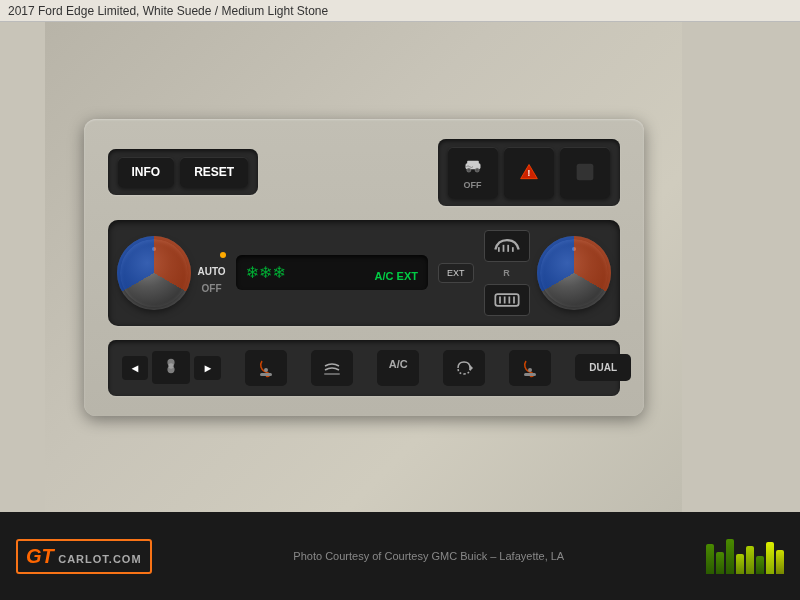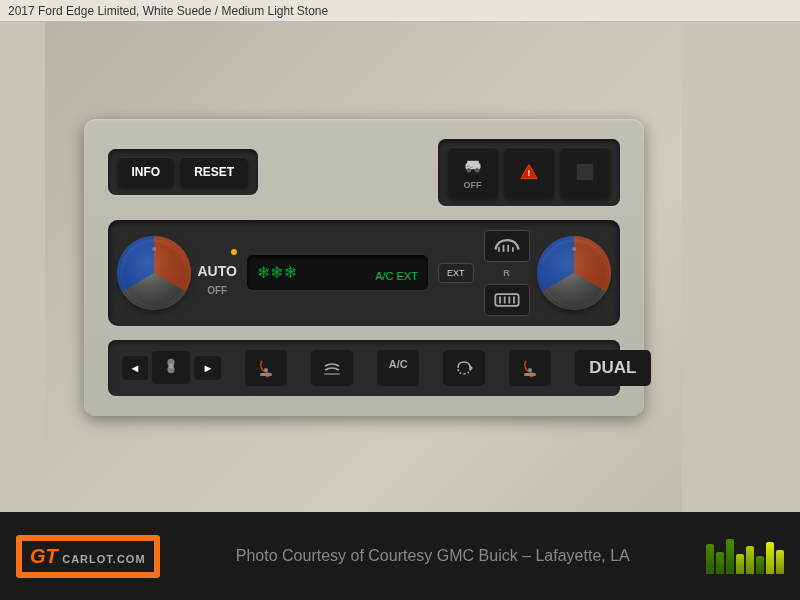--- a/index.html
+++ b/index.html
@@ -205,21 +205,21 @@
       display: flex;
       flex-direction: column;
       align-items: center;
       justify-content: center;
       gap: 4px;
     }
 
     .ac-ext-label {
       color: #00cc44;
       font-size: 11px;
-      font-weight: normal;
+      font-weight: bold;
       align-self: flex-end;
     }
 
     .fan-icons {
       color: #00aa33;
       font-size: 16px;
     }
 
     .ext-btn-group {
       display: flex;
@@ -308,21 +308,21 @@
       min-height: 36px;
     }
 
     .dual-btn {
       background: #1a1a1a;
       border: none;
       border-radius: 5px;
       padding: 8px 14px;
       cursor: pointer;
       color: #ccc;
-      font-size: 17px;
+      font-size: 10px;
       font-weight: bold;
       margin-left: auto;
     }
 
     .seat-heat-icon { color: #cc4400; }
 
     
     #bottom-bar {
       position: absolute;
       bottom: 0;
@@ -337,21 +337,21 @@
     }
 
     #gtcarlot-logo {
       display: flex;
       align-items: center;
       gap: 6px;
     }
 
     .gt-logo-box {
       background: #1a1a1a;
-      border: 6px solid #f97316;
+      border: 2px solid #f97316;
       padding: 4px 8px;
       border-radius: 3px;
     }
 
     .gt-text {
       color: #ff6600;
       font-size: 20px;
       font-weight: 900;
       font-style: italic;
       font-family: Impact, Arial, sans-serif;
@@ -359,21 +359,21 @@
 
     .carlot-text {
       color: #aaa;
       font-size: 11px;
       font-weight: bold;
       letter-spacing: 1px;
     }
 
     #bottom-caption {
       color: #888;
-      font-size: 16px;
+      font-size: 11px;
       text-align: center;
     }
 
     .grass-decoration {
       display: flex;
       gap: 2px;
       align-items: flex-end;
     }
 
     .grass-blade {
@@ -436,21 +436,21 @@
 
       <div style="position:relative;">
         <div class="dial">
           <div class="dial-red-arc"></div>
           <div class="dial-blue-arc"></div>
         </div>
       </div>
 
       <div style="display:flex;flex-direction:column;gap:6px;align-items:center;">
         <div class="amber-dot"></div>
-        <div class="climate-label-auto" style="color:#ddd;font-size:14px;font-weight:bold;">AUTO</div>
+        <div class="climate-label-auto" style="color:#ddd;font-size:10px;font-weight:bold;">AUTO</div>
         <div class="climate-label-off" style="color:#888;font-size:10px;font-weight:bold;">OFF</div>
       </div>
 
       <div id="climate-display">
         <div style="display:flex;align-items:flex-start;width:100%;justify-content:space-between;">
           <div class="fan-icons">❄❄❄</div>
           <div class="ac-ext-label">A/C EXT</div>
         </div>
       </div>
 

